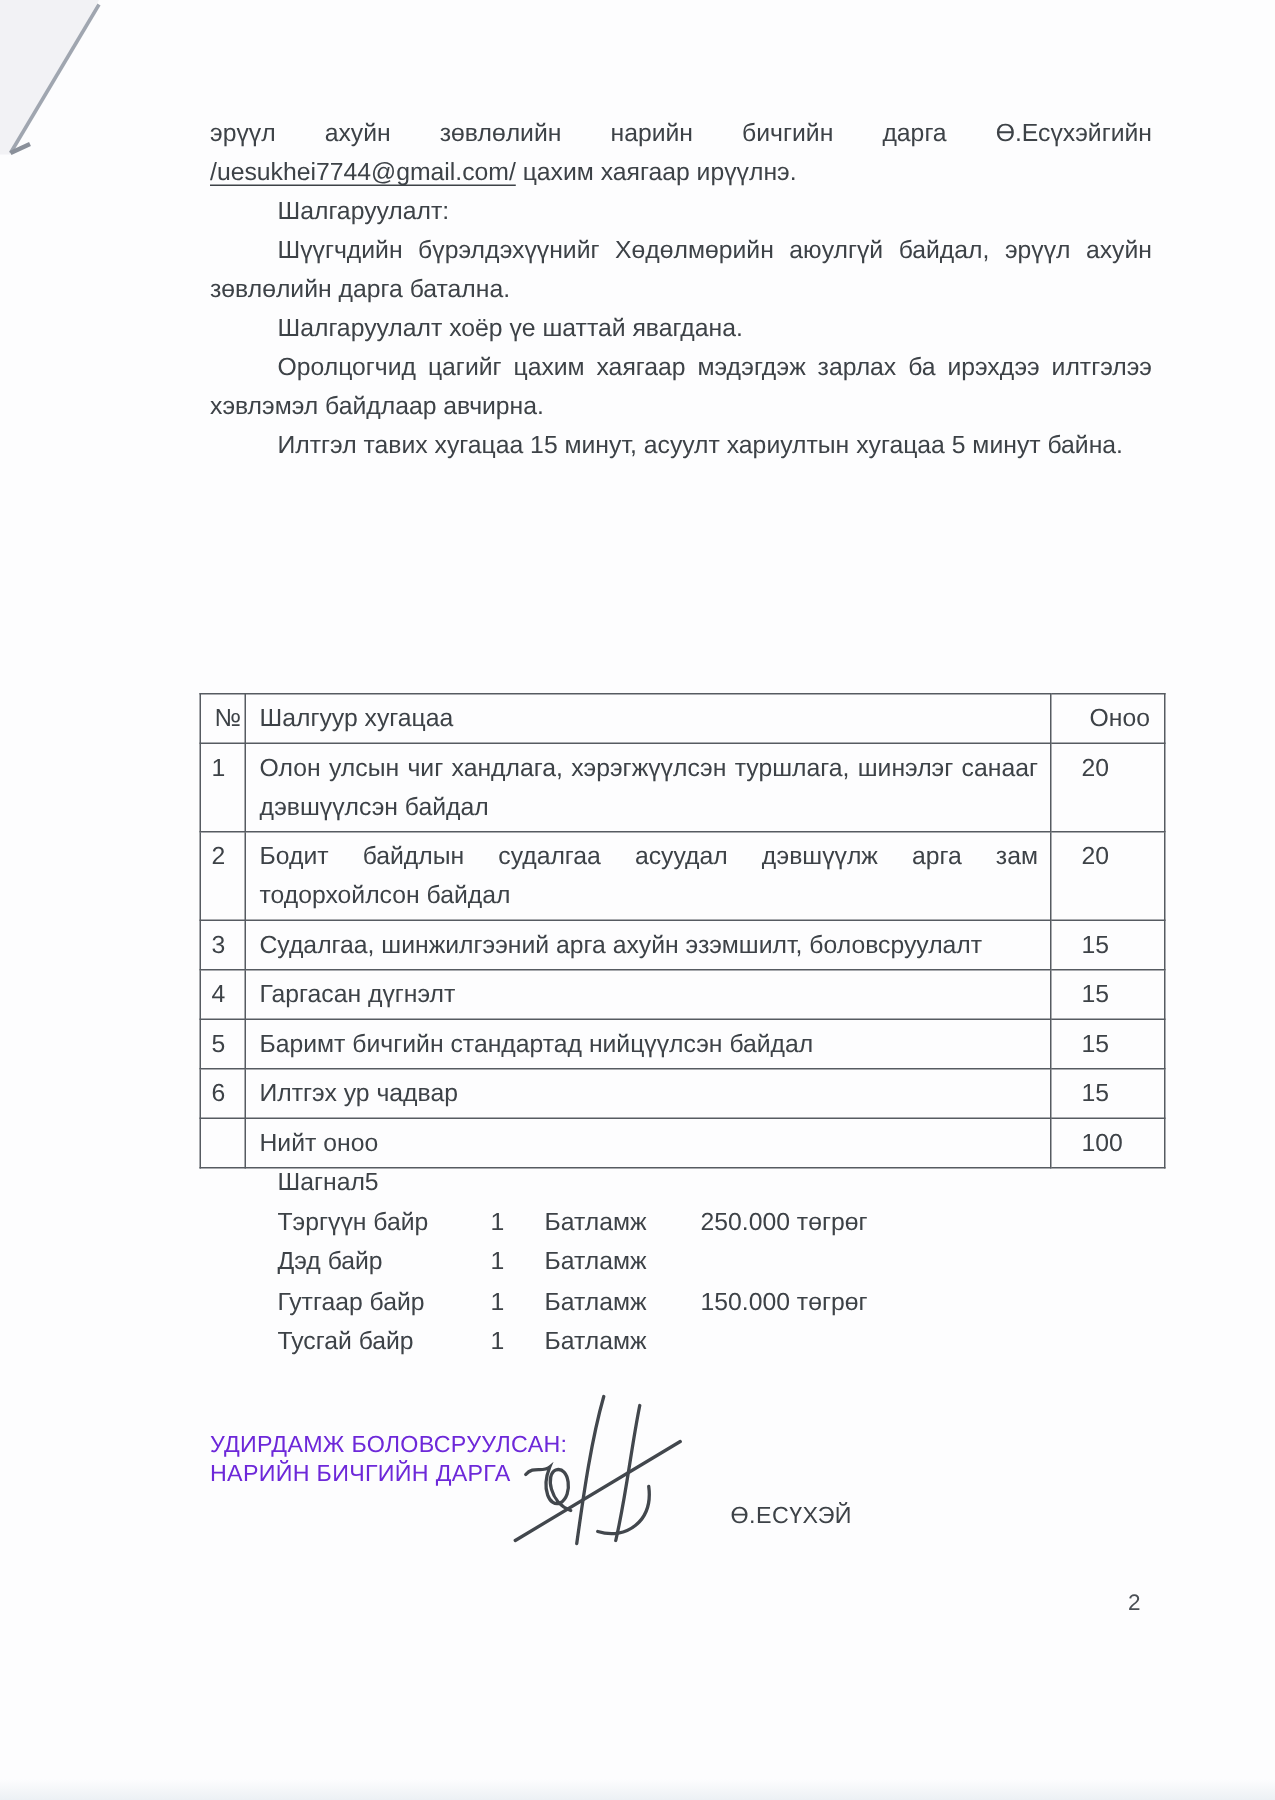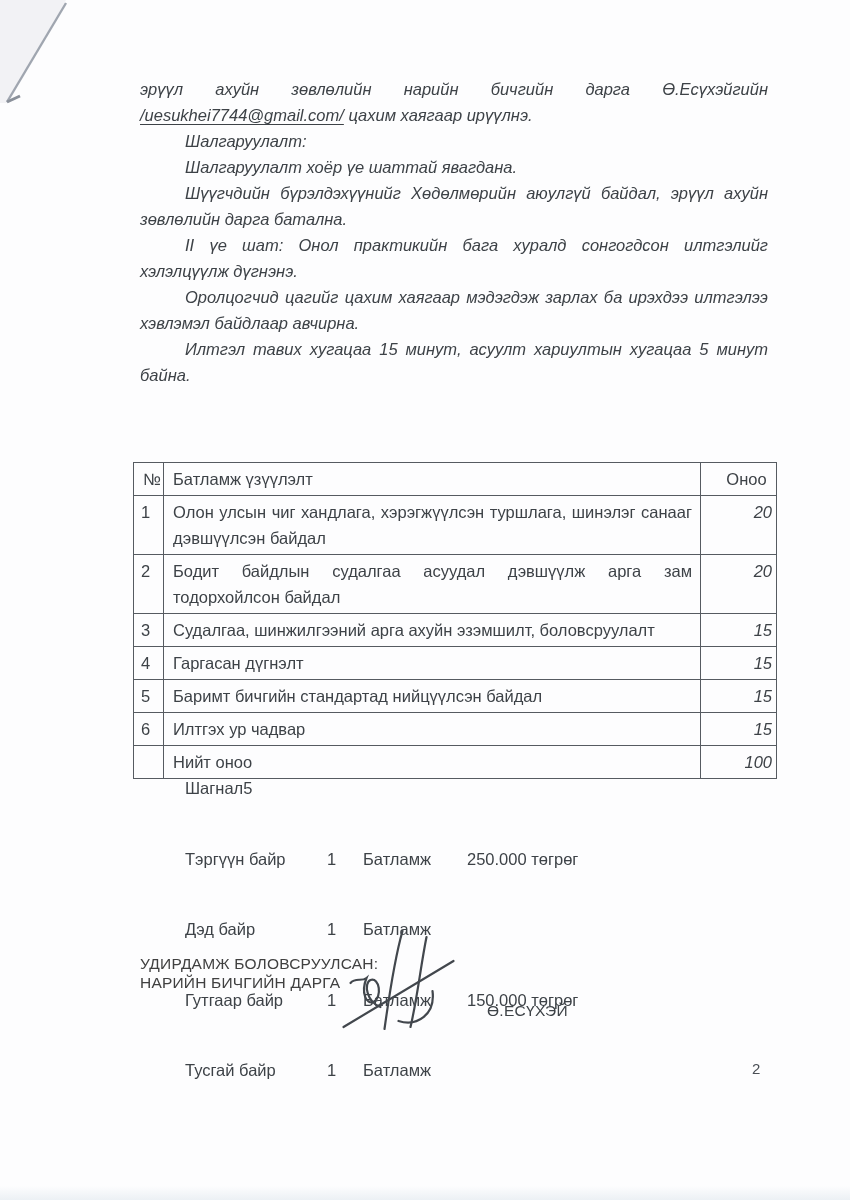--- a/index.html
+++ b/index.html
@@ -23,21 +23,21 @@
   .fold{
     position:absolute;left:0;top:0;width:140px;height:140px;
   }
   
   .doc-text{
     position:absolute;left:140px;top:76px;width:628px;
     font-size:16.5px;line-height:26px;
     text-align:justify;
     color:#3d4247;
   }
-  .doc-text p{margin:0;padding:0;font-style:italic;}
+  .doc-text p{margin:0;padding:0;}
   .doc-text p.indent{text-indent:45px;}
   .email{
     text-decoration:underline;
     text-underline-offset:3px;
     color:#3d4247;
   }
   
   table.score-table{
     position:absolute;left:133px;top:462px;
     border-collapse:collapse;table-layout:fixed;
@@ -52,39 +52,38 @@
     text-align:left;
     line-height:26px;
     overflow:hidden;
   }
   .score-table col.c-no{width:30px;}
   .score-table col.c-crit{width:537px;}
   .score-table col.c-score{width:76px;}
   .score-table th.h-score{text-align:center;padding-left:20px;padding-right:4px;}
   .score-table td.cell-no{padding-left:7px;}
   .score-table td.cell-crit{text-align:justify;}
-  .score-table td.cell-score{text-align:right;padding-left:20px;padding-right:4px;font-style:italic;}
+  .score-table td.cell-score{text-align:left;padding-left:20px;padding-right:4px;}
   tr.r-head{height:27px;}
   tr.r-tall{height:54px;}
   tr.r-short{height:26px;}
   
   .prizes{
     position:absolute;left:185px;top:775px;width:450px;
     font-size:16.5px;line-height:26.5px;color:#3d4247;
   }
   .prizes .prize-title{margin-bottom:0;}
   .prize-row{
     display:grid;
     grid-template-columns:142px 36px 104px auto;
-    margin-top:44px;
   }
   
   .sig-lines{
     position:absolute;left:140px;top:954px;
-    font-size:15.5px;line-height:19px;color:#404040;
+    font-size:15.5px;line-height:19px;color:#6d28d9;
     letter-spacing:0.2px;
   }
   .sig-scribble{
     position:absolute;left:338px;top:925px;width:125px;height:110px;
   }
   .sig-name{
     position:absolute;left:487px;top:977px;
     font-size:15.5px;color:#3d4247;letter-spacing:0.3px;margin-top:25px;
   }
   .page-num{
@@ -99,37 +98,36 @@
 
   <svg class="fold" viewBox="0 0 140 140">
     <polygon points="0,0 66,0 7,103 0,103" fill="#f2f2f5"></polygon>
     <line x1="66" y1="3" x2="7" y2="102" stroke="#a0a6b0" stroke-width="2.4"></line>
     <path d="M7,102 L20,96" stroke="#8a909a" stroke-width="3" fill="none"></path>
   </svg>
 
   <div class="doc-text">
     <p><span>эрүүл ахуйн зөвлөлийн нарийн бичгийн дарга Ө.Есүхэйгийн </span><span class="email">/uesukhei7744@gmail.com/</span><span> цахим хаягаар ирүүлнэ.</span></p>
     <p class="indent">Шалгаруулалт:</p>
+    <p class="indent">Шүүгчдийн бүрэлдэхүүнийг Хөдөлмөрийн аюулгүй байдал, эрүүл ахуйн зөвлөлийн дарга батална.</p>
     <p class="indent">Шалгаруулалт хоёр үе шаттай явагдана.</p>
-    <p class="indent">Шүүгчдийн бүрэлдэхүүнийг Хөдөлмөрийн аюулгүй байдал, эрүүл ахуйн зөвлөлийн дарга батална.</p>
-    <p class="indent">II үе шат: Онол практикийн бага хуралд сонгогдсон илтгэлийг хэлэлцүүлж дүгнэнэ.</p>
     <p class="indent">Оролцогчид цагийг цахим хаягаар мэдэгдэж зарлах ба ирэхдээ илтгэлээ хэвлэмэл байдлаар авчирна.</p>
     <p class="indent">Илтгэл тавих хугацаа 15 минут, асуулт хариултын хугацаа 5 минут байна.</p>
   </div>
 
   <table class="score-table">
     <colgroup>
         <col class="c-no">
         <col class="c-crit">
         <col class="c-score">
       </colgroup>
     <tbody>
         <tr class="r-head">
       <th>№</th>
-      <th>Батламж үзүүлэлт</th>
+      <th>Шалгуур хугацаа</th>
       <th class="h-score">Оноо</th>
     </tr>
     <tr class="r-tall">
       <td class="cell-no">1</td>
       <td class="cell-crit">Олон улсын чиг хандлага, хэрэгжүүлсэн туршлага, шинэлэг санааг дэвшүүлсэн байдал</td>
       <td class="cell-score">20</td>
     </tr>
     <tr class="r-tall">
       <td class="cell-no">2</td>
       <td class="cell-crit">Бодит байдлын судалгаа асуудал дэвшүүлж арга зам тодорхойлсон байдал</td>

